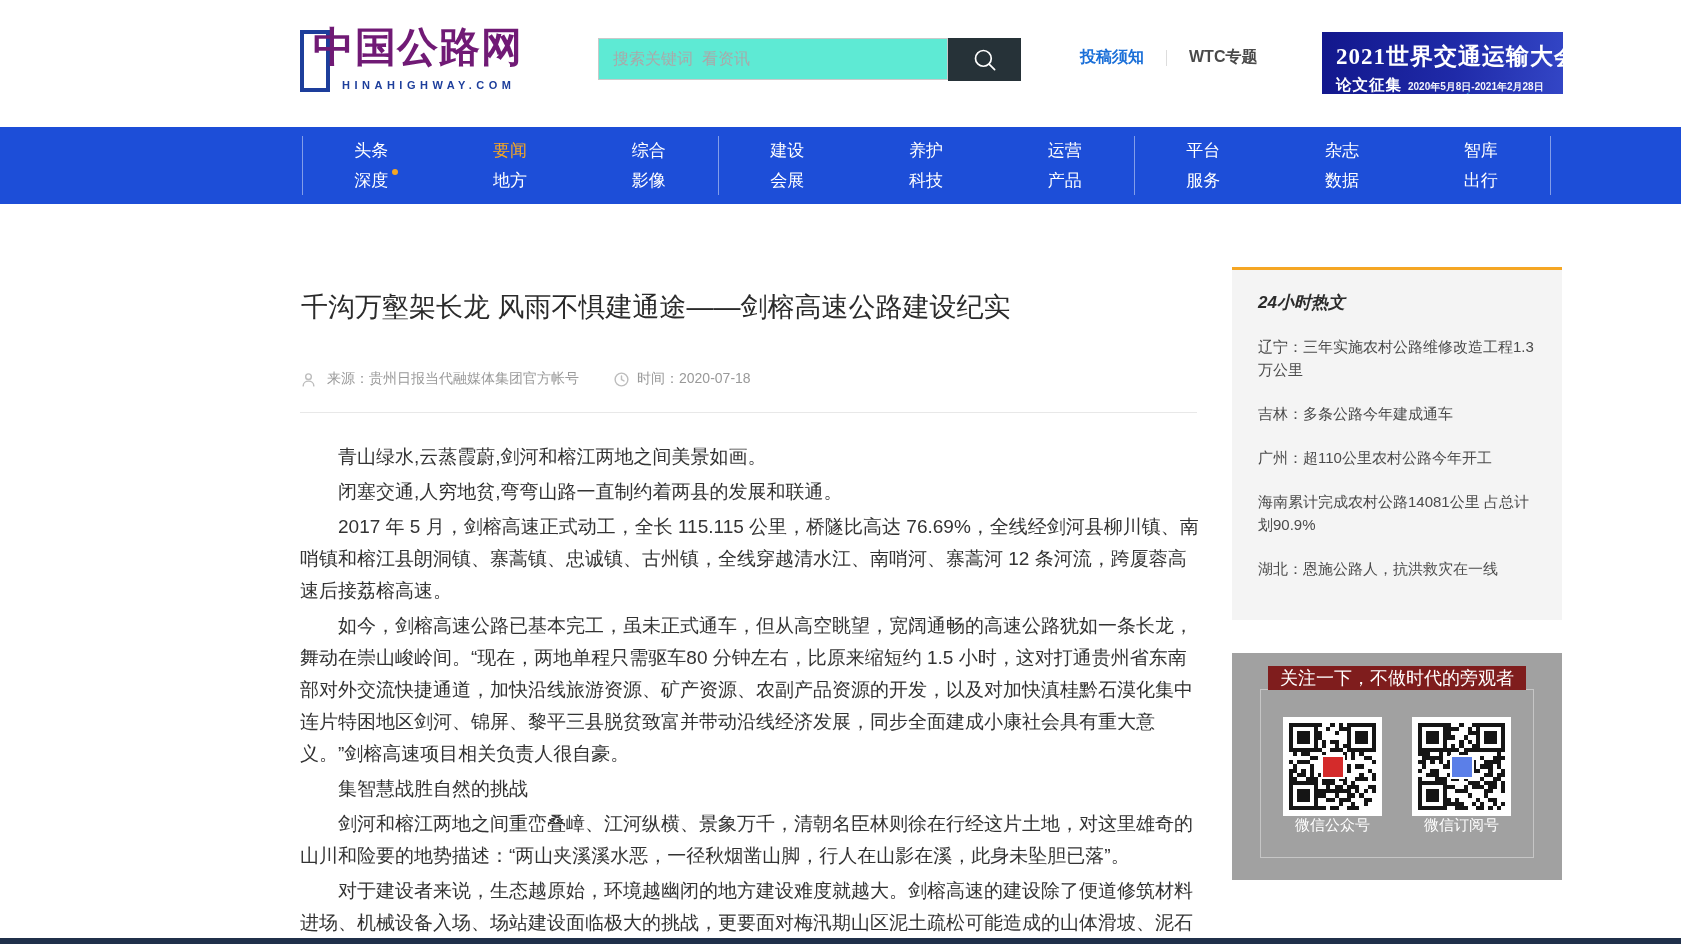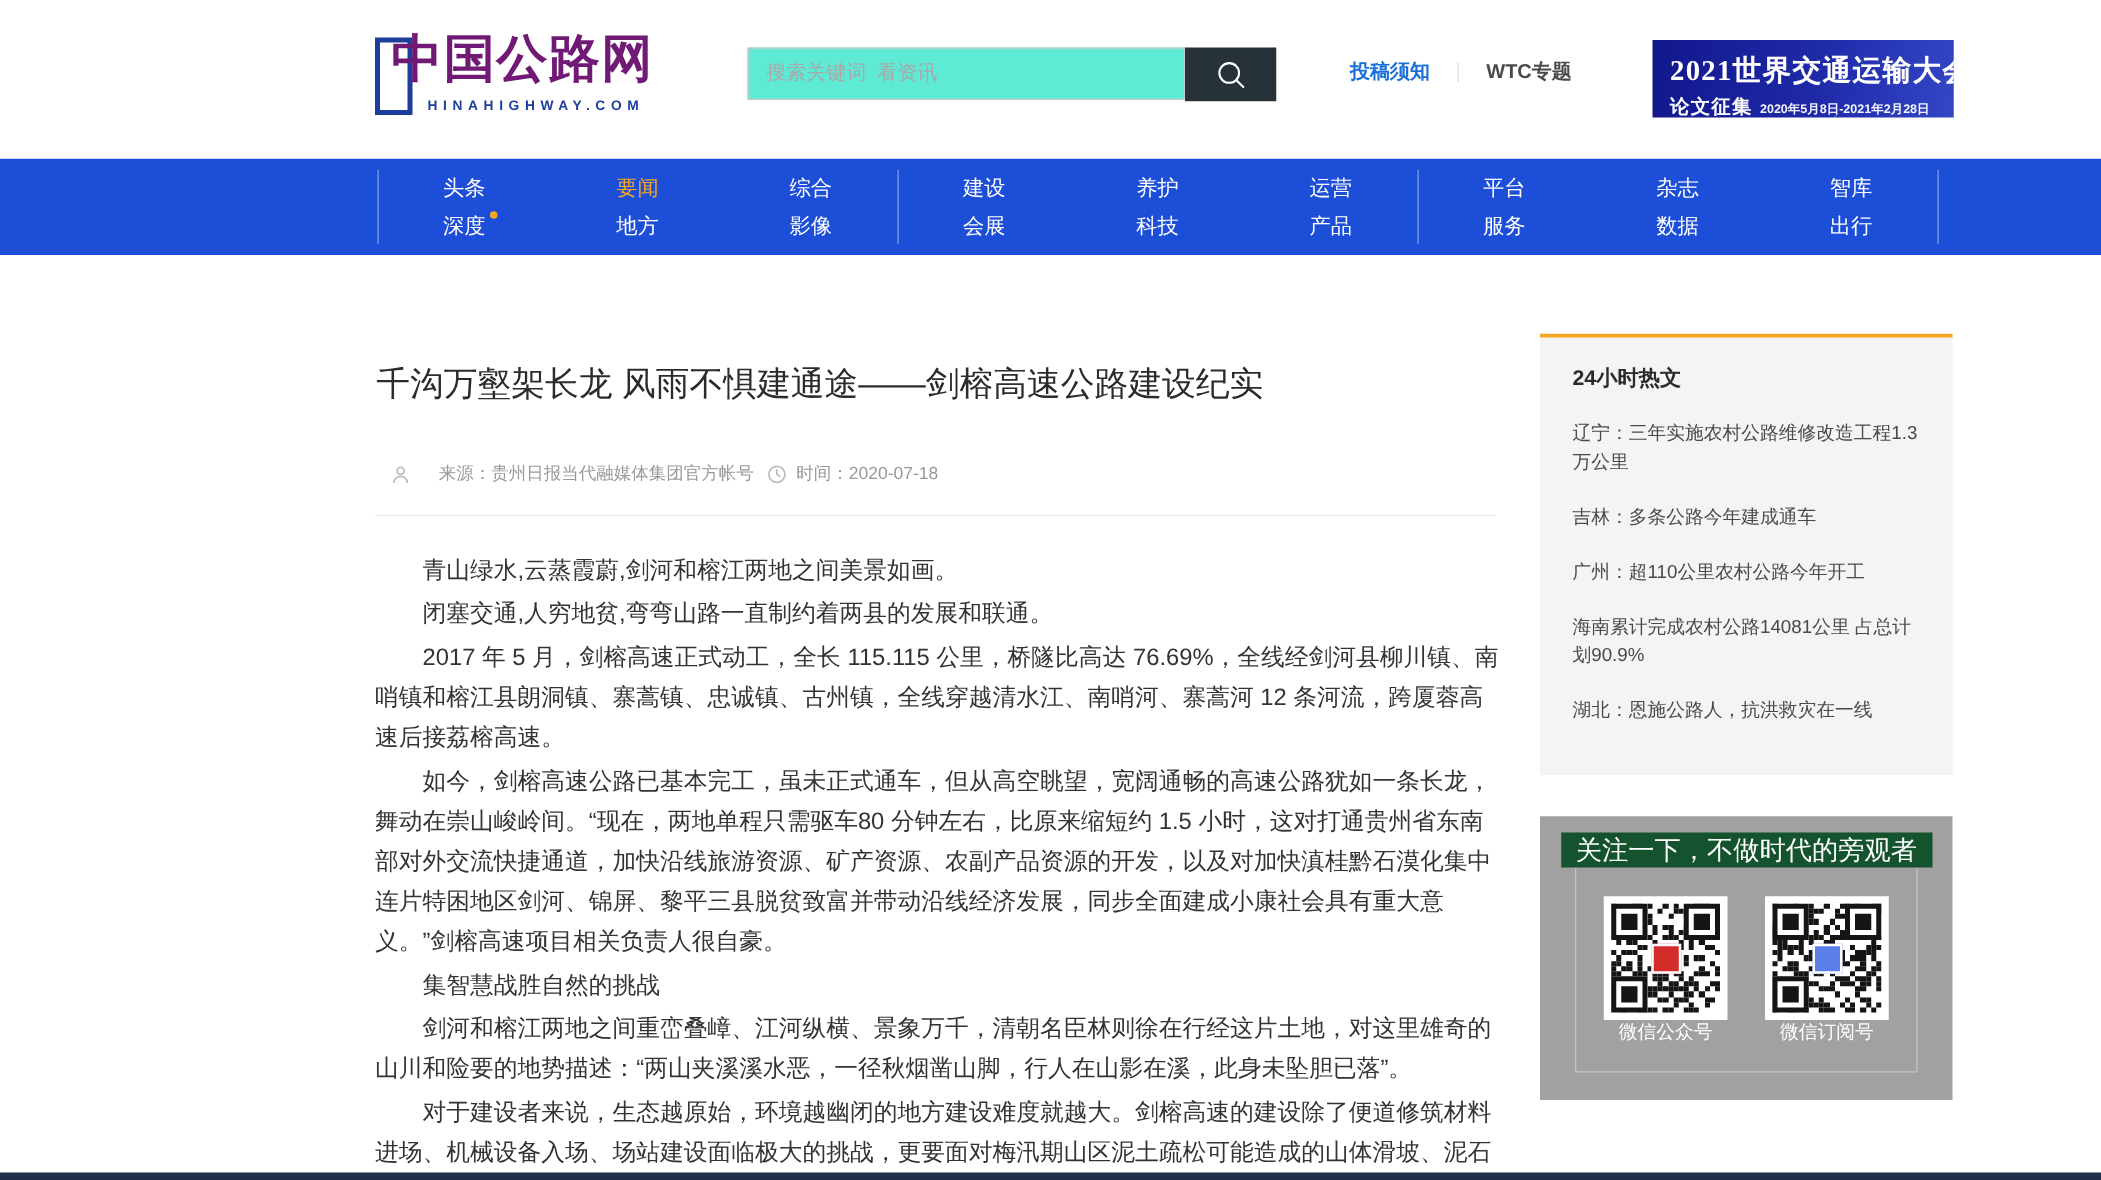--- a/index.html
+++ b/index.html
@@ -36,35 +36,35 @@
   .nav-col { flex:1; display:flex; flex-direction:column; align-items:center; justify-content:center; gap:13px; }
   .nav-item { color:#fff; font-size:17px; line-height:1; text-decoration:none; position:relative; cursor:pointer; }
   .nav-item.active { color:#f5a623; }
   .dot { display:none; position:absolute; right:-10px; top:-3px; width:6px; height:6px; border-radius:50%; background:#f5a623; }
   .dot.show { display:block; }
   .nav-divider { position:absolute; top:9px; bottom:9px; width:1px; background:rgba(255,255,255,.45); }
   .nav-divider.d1{left:302px}.nav-divider.d2{left:718px}.nav-divider.d3{left:1134px}.nav-divider.d4{left:1550px}
   
   .article-title { position:absolute; left:301px; top:289px; width:900px; font-size:27px; font-weight:400; color:#2b2b2b; white-space:nowrap; }
   .article-meta { position:absolute; left:300px; top:370px; width:897px; height:26px; font-size:14px; color:#999; }
-  .meta-source { position:absolute; left:12px; top:0; display:flex; align-items:center; gap:22px; }
+  .meta-source { position:absolute; left:0; top:0; display:flex; align-items:center; gap:10px; }
   .meta-time { position:absolute; left:313px; top:0; display:flex; align-items:center; gap:7px; }
   .meta-divider { position:absolute; left:300px; top:412px; width:897px; height:1px; background:#e8e8e8; }
   .article-body { position:absolute; left:300px; top:441px; width:901px; font-size:19px; line-height:32px; color:#333; }
   .para { text-indent:2em; margin:0; }
   .para + .para { margin-top:3px; }
   
   .hot-box { position:absolute; left:1232px; top:267px; width:330px; height:353px; background:#f4f4f4; border-top:3px solid #f5a623; padding:21px 24px 0 26px; }
-  .hot-title { font-size:17px; font-weight:bold; color:#2b2b2b; }
+  .hot-title { font-size:17px; font-weight:bold; color:#2b2b2b;font-style:italic; }
   .hot-item { margin-top:21px; font-size:15px; color:#4a4a4a; line-height:23px; cursor:pointer; }
   
   .follow-box { position:absolute; left:1232px; top:653px; width:330px; height:227px; background:#a1a1a1; }
   .follow-frame { position:absolute; left:28px; top:36px; right:28px; bottom:22px; border:1px solid #c6c6c6; }
   .follow-title-wrap { position:absolute; top:13px; left:0; right:0; text-align:center; z-index:2; }
-  .follow-title { display:inline-block; background:#14532d; padding:0 12px; color:#fff; font-size:21px; }
+  .follow-title { display:inline-block; background:#7f1d1d; padding:0 12px; color:#fff; font-size:18px; }
   .qr-row { position:absolute; top:64px; left:0; right:0; display:flex; justify-content:center; gap:30px; z-index:1; }
   .qr-unit { width:99px; text-align:center; }
   .qr-tile { width:99px; height:99px; background:#fff; position:relative; }
   .qr-canvas { position:absolute; left:6px; top:6px; right:6px; bottom:6px; display:grid; grid-template-columns:repeat(21,1fr); grid-template-rows:repeat(21,1fr); }
   .qr-canvas i.b { background:#151515; }
   .finder { position:absolute; width:29px; height:29px; border:4px solid #151515; background:#fff; }
   .finder::after { content:""; position:absolute; left:4px; top:4px; right:4px; bottom:4px; background:#151515; }
   .finder.tl{left:6px;top:6px}.finder.tr{right:6px;top:6px}.finder.bl{left:6px;bottom:6px}
   .qr-logo { position:absolute; left:50%; top:50%; width:24px; height:24px; transform:translate(-50%,-50%); border:2px solid #fff; }
   .qr-label { margin-top:0; color:#fff; font-size:15px; white-space:nowrap; }

